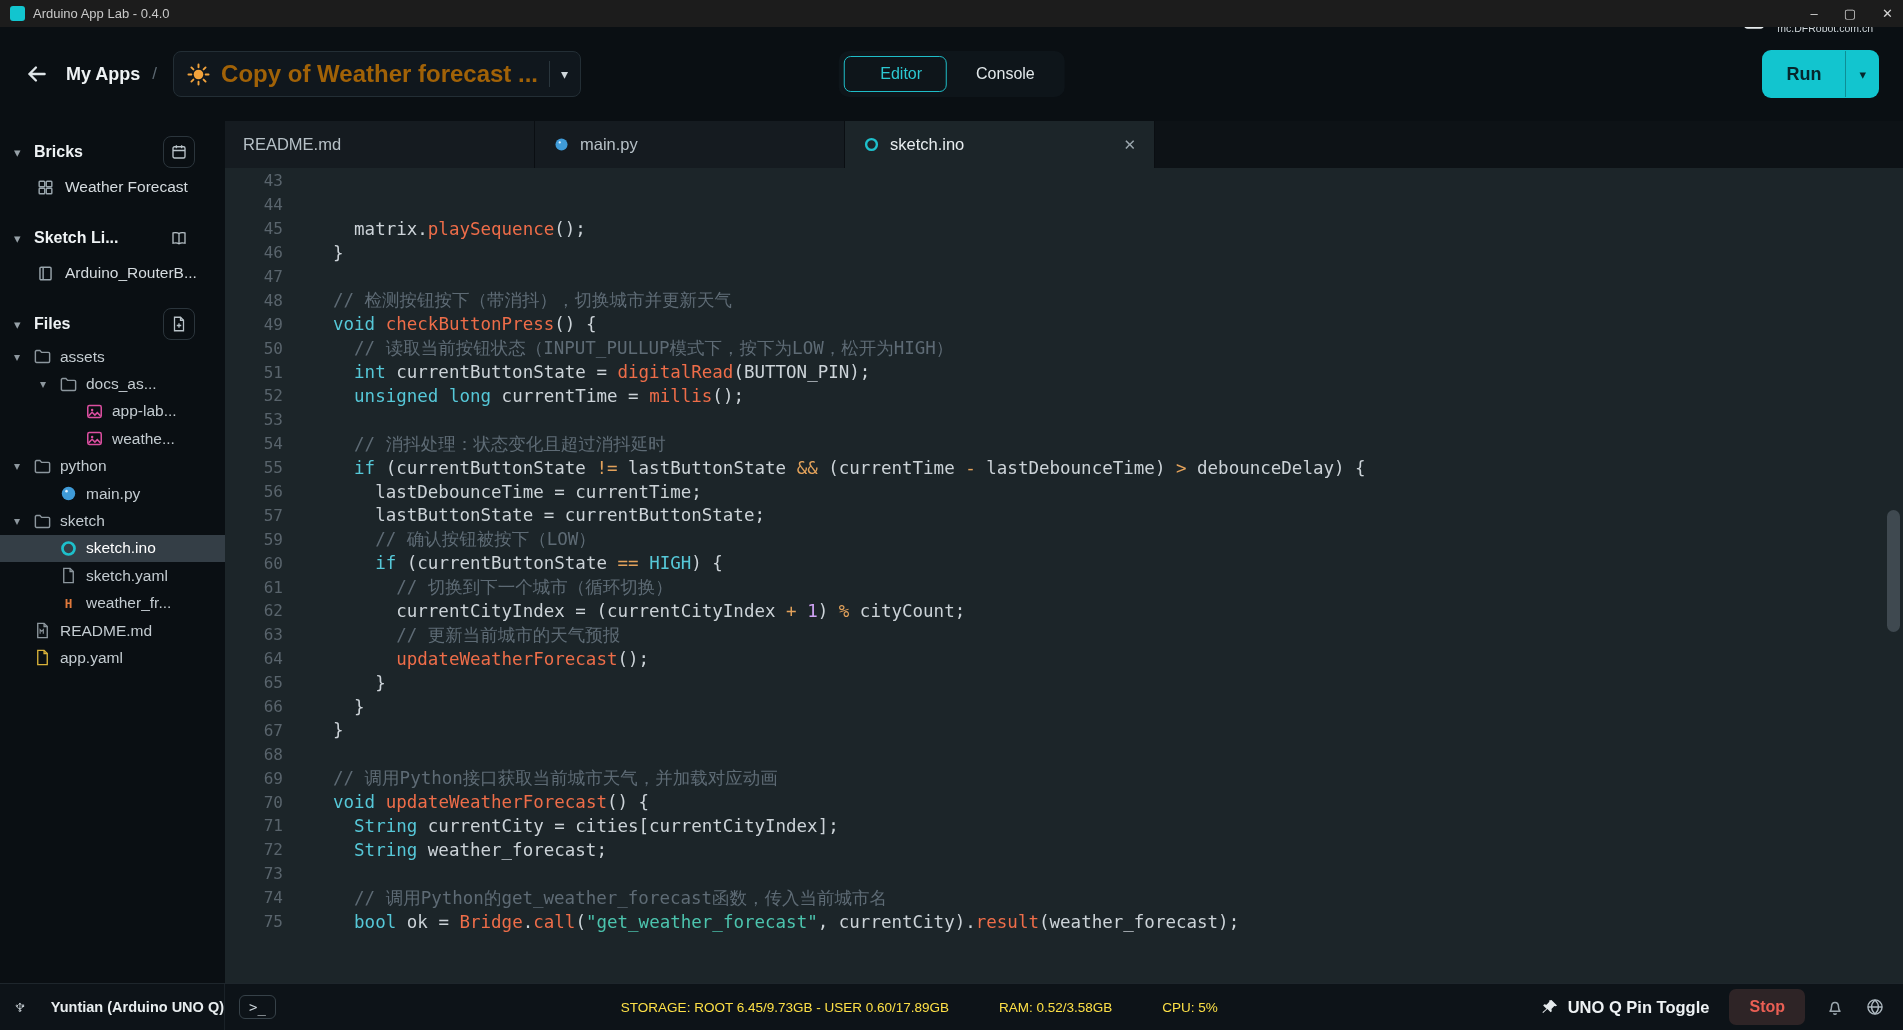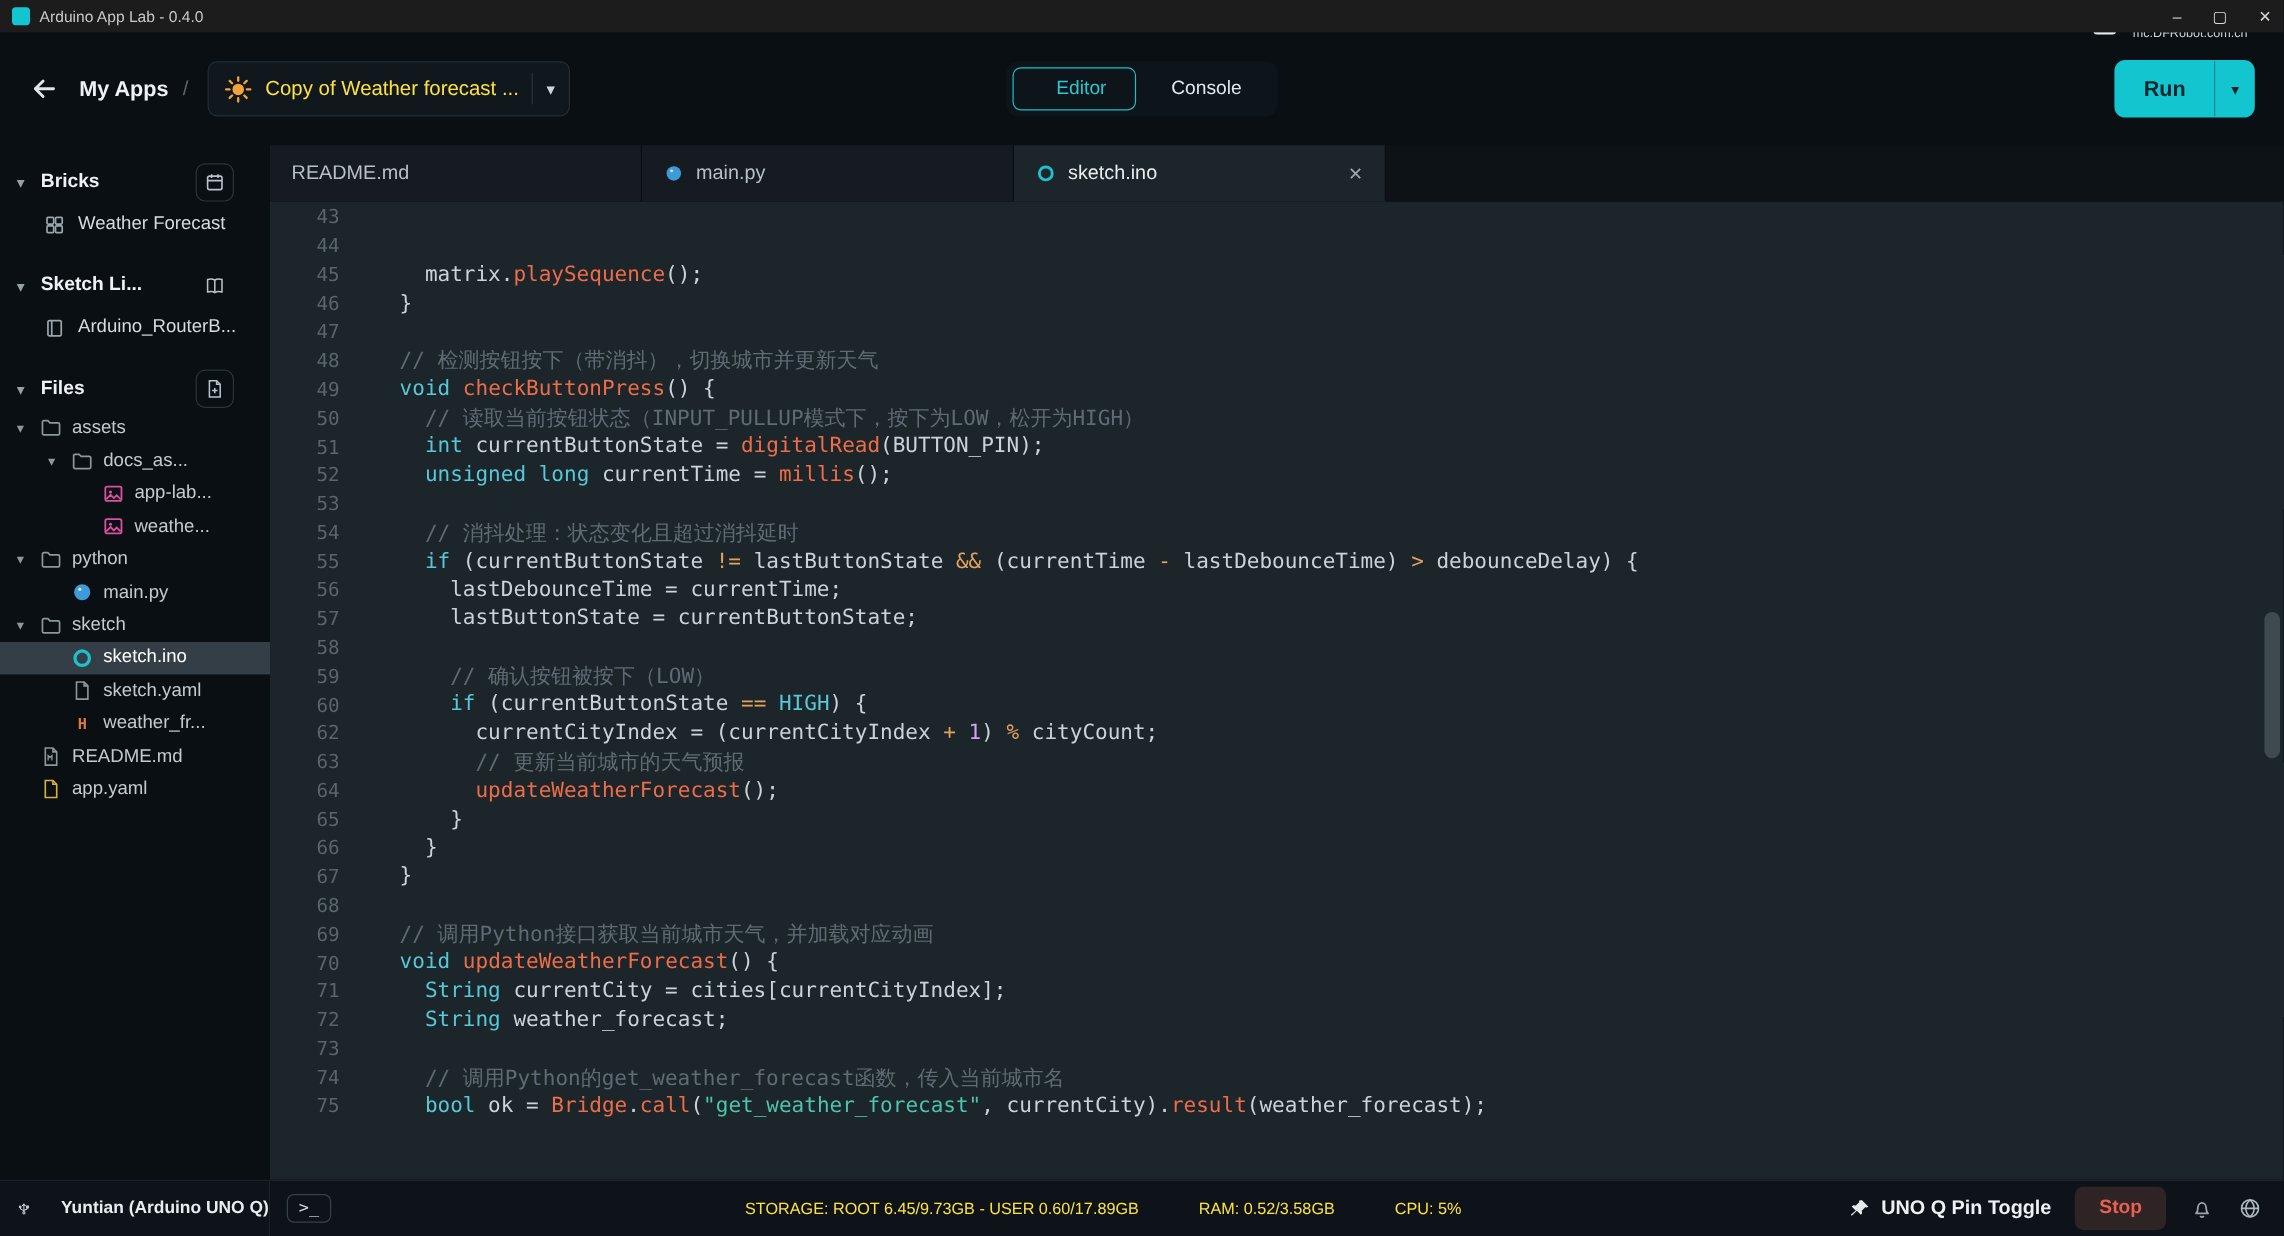--- a/index.html
+++ b/index.html
@@ -21,21 +21,21 @@
   .brand-l2 { color:#cfd6da; font-size:10.5px; line-height:13px; }
 
   
   .header { height:94px; background:#0a0f13; display:flex; align-items:center; padding:0 24px; position:relative; }
   .back { width:26px; height:26px; margin-right:16px; }
   .crumb { font-size:18px; font-weight:700; color:#eef2f4; }
   .crumb-sep { margin:0 12px; color:#5b6770; font-size:17px; }
   .project-pill { display:flex; align-items:center; gap:11px; background:#10171d; border:1px solid #232e35;
     border-radius:8px; height:46px; padding:0 12px 0 13px; margin-left:4px; }
   .project-pill .sun { width:23px; height:23px; }
-  .project-name { font-size:17px; font-weight:400; color:#fde047; }
+  .project-name { font-size:24px; font-weight:700; color:#a16207; }
   .pill-divider { width:1px; height:26px; background:#2a363d; }
   .caret { color:#cfd6da; font-size:14px; }
   .view-toggle { position:absolute; left:50%; transform:translateX(-50%); display:flex; gap:4px;
     background:#0e151a; border-radius:10px; padding:5px; }
   .vt-btn { background:transparent; border:1.5px solid transparent; color:#e2e8ea; font-size:16px;
     font-family:inherit; padding:8px 24px; border-radius:7px; cursor:pointer; }
   .vt-btn.active { border-color:#1fbdc8; color:#2cc8d2;padding-left:36px; }
   .run-btn { margin-left:auto; display:flex; align-items:center; background:#12c5cf; border-radius:9px;
     height:48px; overflow:hidden; cursor:pointer; }
   .run-label { padding:0 24px; color:#06262c; font-weight:700; font-size:18px; }
@@ -385,23 +385,23 @@
           <div class="code-line"><span class="gutter">48</span><span class="code-text"><span class="tk-c">// 检测按钮按下（带消抖），切换城市并更新天气</span></span></div>
           <div class="code-line"><span class="gutter">49</span><span class="code-text"><span class="tk-k">void</span><span class="tk-p"> </span><span class="tk-f">checkButtonPress</span><span class="tk-p">() {</span></span></div>
           <div class="code-line"><span class="gutter">50</span><span class="code-text"><span class="tk-p">  </span><span class="tk-c">// 读取当前按钮状态（INPUT_PULLUP模式下，按下为LOW，松开为HIGH）</span></span></div>
           <div class="code-line"><span class="gutter">51</span><span class="code-text"><span class="tk-p">  </span><span class="tk-k">int</span><span class="tk-p"> currentButtonState = </span><span class="tk-f">digitalRead</span><span class="tk-p">(BUTTON_PIN);</span></span></div>
           <div class="code-line"><span class="gutter">52</span><span class="code-text"><span class="tk-p">  </span><span class="tk-k">unsigned</span><span class="tk-p"> </span><span class="tk-k">long</span><span class="tk-p"> currentTime = </span><span class="tk-f">millis</span><span class="tk-p">();</span></span></div>
           <div class="code-line"><span class="gutter">53</span><span class="code-text"></span></div>
           <div class="code-line"><span class="gutter">54</span><span class="code-text"><span class="tk-p">  </span><span class="tk-c">// 消抖处理：状态变化且超过消抖延时</span></span></div>
           <div class="code-line"><span class="gutter">55</span><span class="code-text"><span class="tk-p">  </span><span class="tk-k">if</span><span class="tk-p"> (currentButtonState </span><span class="tk-o">!=</span><span class="tk-p"> lastButtonState </span><span class="tk-o">&amp;&amp;</span><span class="tk-p"> (currentTime </span><span class="tk-o">-</span><span class="tk-p"> lastDebounceTime) </span><span class="tk-o">&gt;</span><span class="tk-p"> debounceDelay) {</span></span></div>
           <div class="code-line"><span class="gutter">56</span><span class="code-text"><span class="tk-p">    lastDebounceTime = currentTime;</span></span></div>
           <div class="code-line"><span class="gutter">57</span><span class="code-text"><span class="tk-p">    lastButtonState = currentButtonState;</span></span></div>
-          <div class="code-line"><span class="gutter">58</span><span class="code-text"></span></div>
           <div class="code-line"><span class="gutter">59</span><span class="code-text"><span class="tk-p">    </span><span class="tk-c">// 确认按钮被按下（LOW）</span></span></div>
           <div class="code-line"><span class="gutter">60</span><span class="code-text"><span class="tk-p">    </span><span class="tk-k">if</span><span class="tk-p"> (currentButtonState </span><span class="tk-o">==</span><span class="tk-p"> </span><span class="tk-k">HIGH</span><span class="tk-p">) {</span></span></div>
+          <div class="code-line"><span class="gutter">61</span><span class="code-text"><span class="tk-p">      </span><span class="tk-c">// 切换到下一个城市（循环切换）</span></span></div>
           <div class="code-line"><span class="gutter">62</span><span class="code-text"><span class="tk-p">      currentCityIndex = (currentCityIndex </span><span class="tk-o">+</span><span class="tk-p"> </span><span class="tk-n">1</span><span class="tk-p">) </span><span class="tk-o">%</span><span class="tk-p"> cityCount;</span></span></div>
           <div class="code-line"><span class="gutter">63</span><span class="code-text"><span class="tk-p">      </span><span class="tk-c">// 更新当前城市的天气预报</span></span></div>
           <div class="code-line"><span class="gutter">64</span><span class="code-text"><span class="tk-p">      </span><span class="tk-f">updateWeatherForecast</span><span class="tk-p">();</span></span></div>
           <div class="code-line"><span class="gutter">65</span><span class="code-text"><span class="tk-p">    }</span></span></div>
           <div class="code-line"><span class="gutter">66</span><span class="code-text"><span class="tk-p">  }</span></span></div>
           <div class="code-line"><span class="gutter">67</span><span class="code-text"><span class="tk-p">}</span></span></div>
           <div class="code-line"><span class="gutter">68</span><span class="code-text"></span></div>
           <div class="code-line"><span class="gutter">69</span><span class="code-text"><span class="tk-c">// 调用Python接口获取当前城市天气，并加载对应动画</span></span></div>
           <div class="code-line"><span class="gutter">70</span><span class="code-text"><span class="tk-k">void</span><span class="tk-p"> </span><span class="tk-f">updateWeatherForecast</span><span class="tk-p">() {</span></span></div>
           <div class="code-line"><span class="gutter">71</span><span class="code-text"><span class="tk-p">  </span><span class="tk-k">String</span><span class="tk-p"> currentCity = cities[currentCityIndex];</span></span></div>

